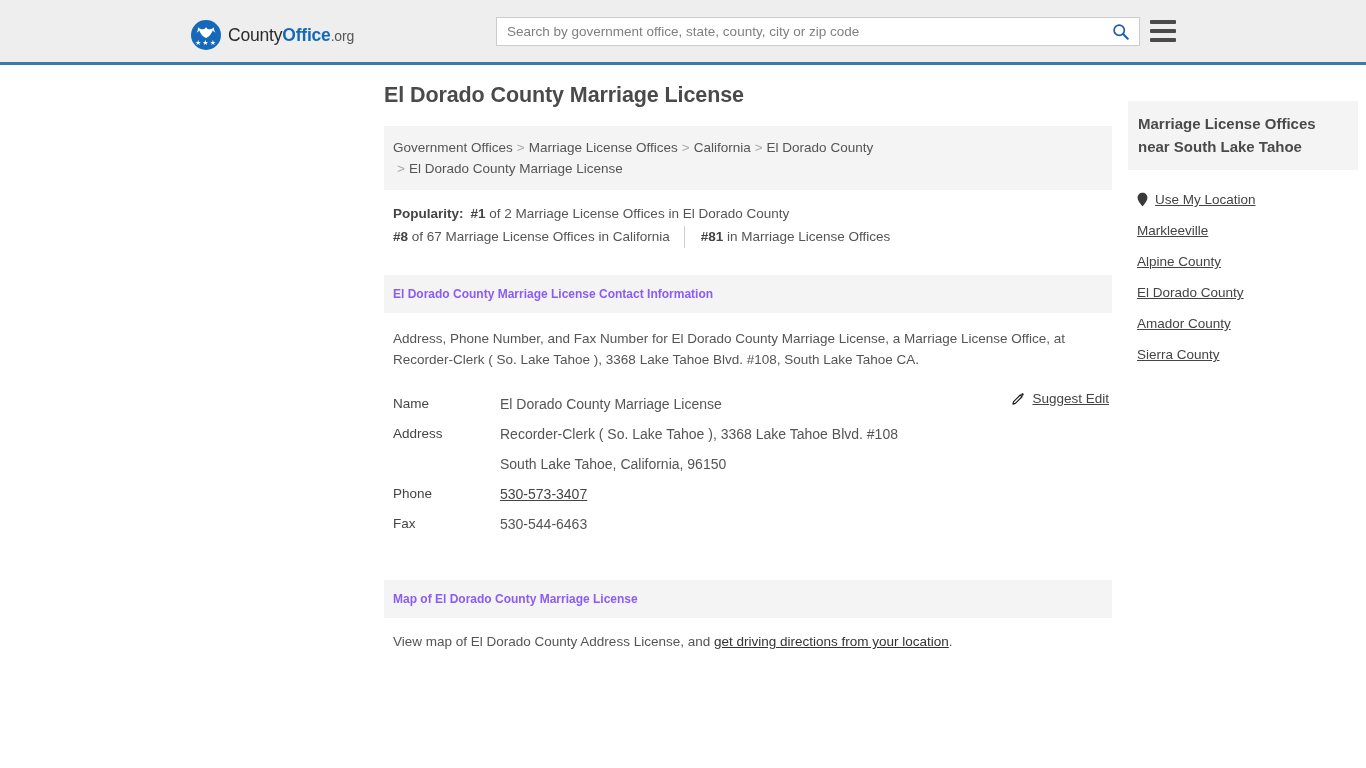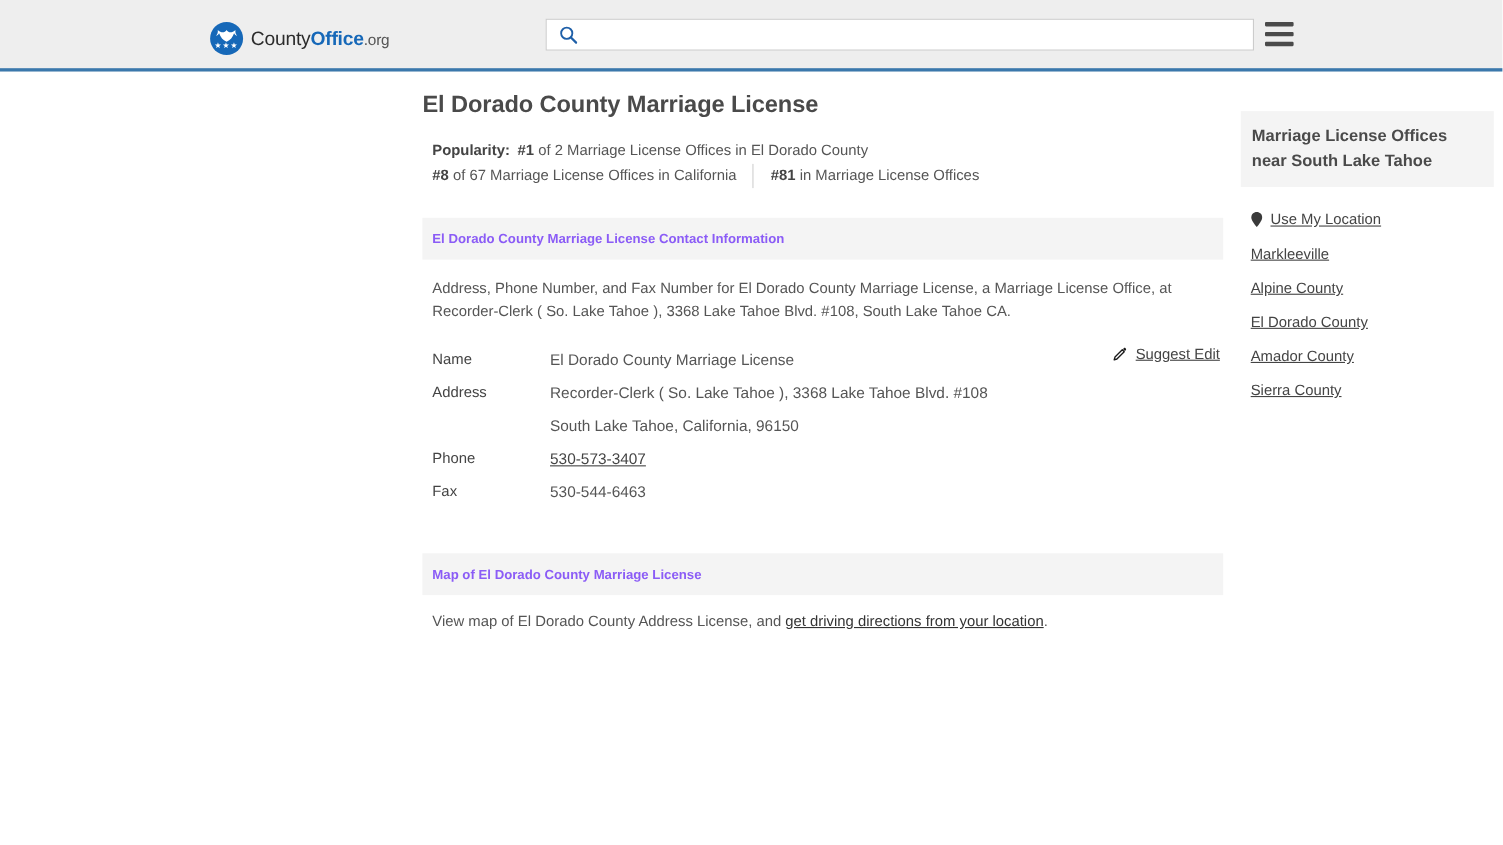--- a/index.html
+++ b/index.html
@@ -244,20 +244,21 @@
         <path d="M10 12 C6.5 10.5 4.6 7.8 3.2 4.2 C2.5 5.6 1.5 6.3 0.4 6.5 C1.8 5 2.2 3.3 2.0 1.2 C3.6 2.8 5.6 3.6 7.4 3.3 C8.2 3.1 9.1 2.4 10 1.2 C10.9 2.4 11.8 3.1 12.6 3.3 C14.4 3.6 16.4 2.8 18.0 1.2 C17.8 3.3 18.2 5 19.6 6.5 C18.5 6.3 17.5 5.6 16.8 4.2 C15.4 7.8 13.5 10.5 10 12 Z" fill="#ffffff"></path>
       </svg>
       <div class="stars">★★★</div>
     </div>
     <div class="logo-text">
       <span class="t-county">County</span><span class="t-office">Office</span><span class="t-org">.org</span>
     </div>
   </div>
 
   <div class="search-wrap">
+    <input class="search-input" type="text" placeholder="Search by government office, state, county, city or zip code" style="">
     <button class="search-btn">
       <svg width="17" height="17" viewBox="0 0 20 20">
         <circle cx="8.5" cy="8.5" r="6" fill="none" stroke="#1e5fa8" stroke-width="2"></circle>
         <line x1="13" y1="13" x2="18.5" y2="18.5" stroke="#1e5fa8" stroke-width="2.4" stroke-linecap="round"></line>
       </svg>
     </button>
   </div>
 
   <div class="hamburger">
     <span></span>
@@ -266,20 +267,25 @@
   </div>
 </div>
 
 <div class="page">
   <div class="content-grid">
 
     <div class="main-col">
 
       <h1 class="page-title">El Dorado County Marriage License</h1>
 
+      <div class="panel-gray">
+        <div class="breadcrumb">
+          <a href="#">Government Offices</a><span class="sep">&gt;</span><a href="#">Marriage License Offices</a><span class="sep">&gt;</span><a href="#">California</a><span class="sep">&gt;</span><a href="#">El Dorado County</a><br><span class="sep">&gt;</span><span class="current">El Dorado County Marriage License</span>
+        </div>
+      </div>
 
       <div class="popularity">
         <div>
           <span class="lbl">Popularity:</span><span class="rank">#1</span><span> of 2 Marriage License Offices in El Dorado County</span>
         </div>
         <div class="pop-row2">
           <span class="cell"><span class="rank">#8</span><span> of 67 Marriage License Offices in California</span></span>
           <span class="cell"><span class="rank">#81</span><span> in Marriage License Offices</span></span>
         </div>
       </div>

